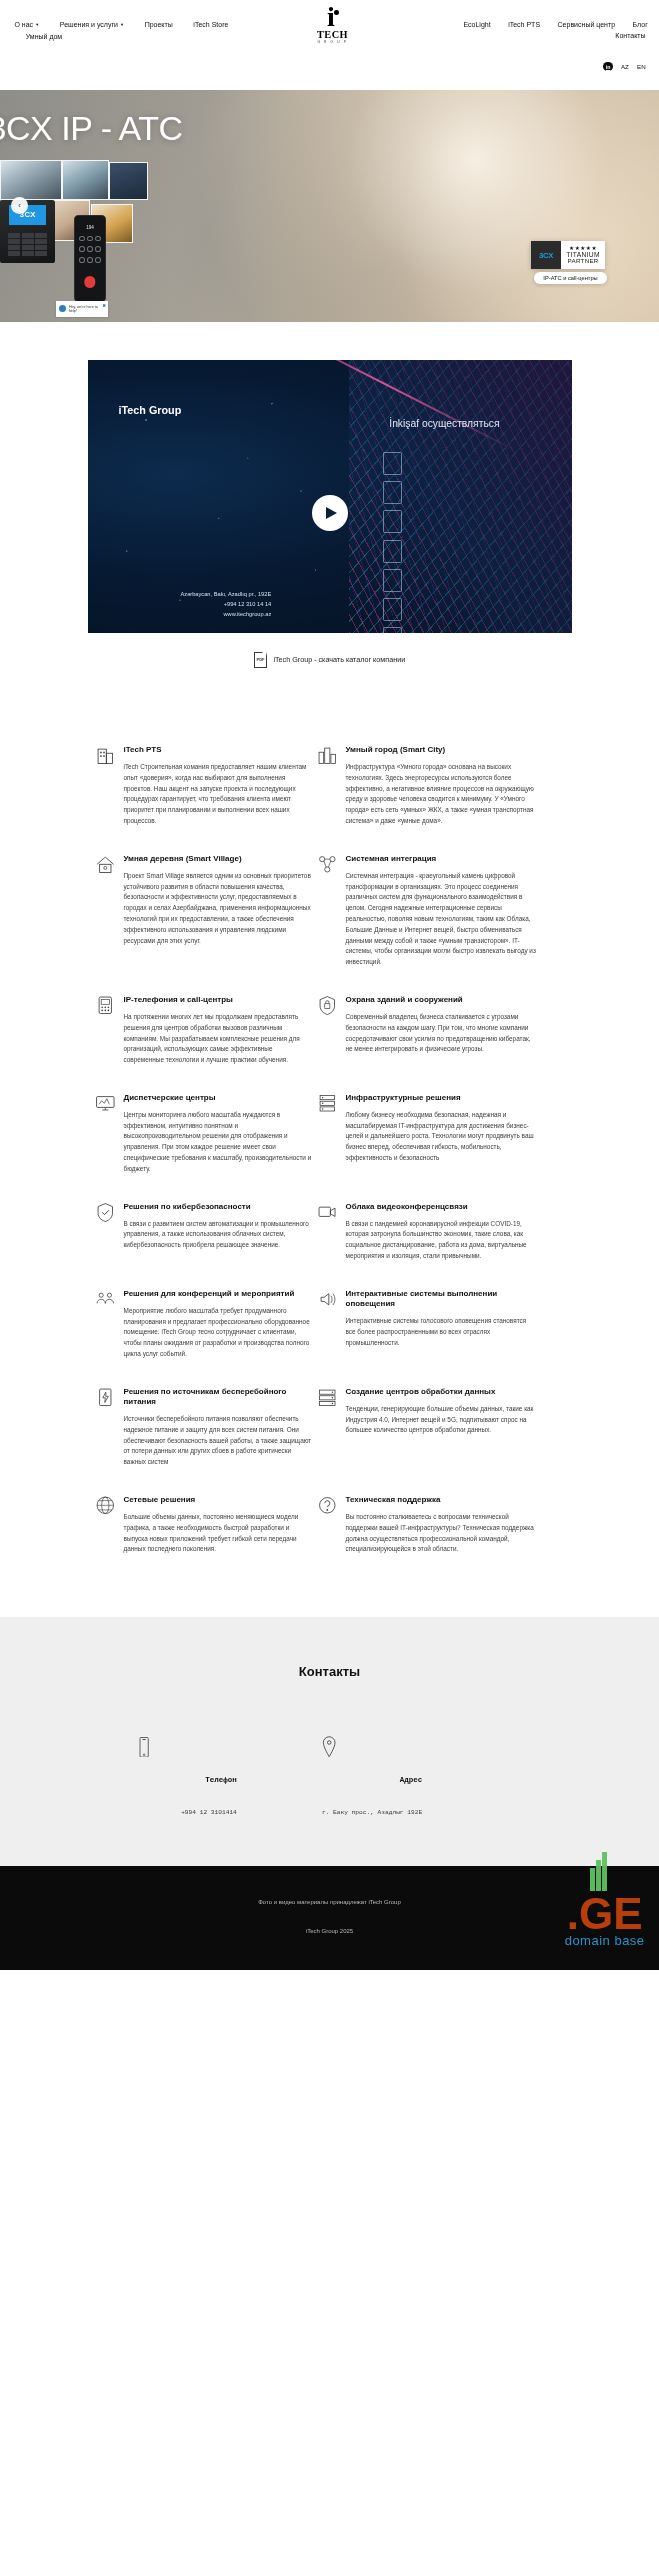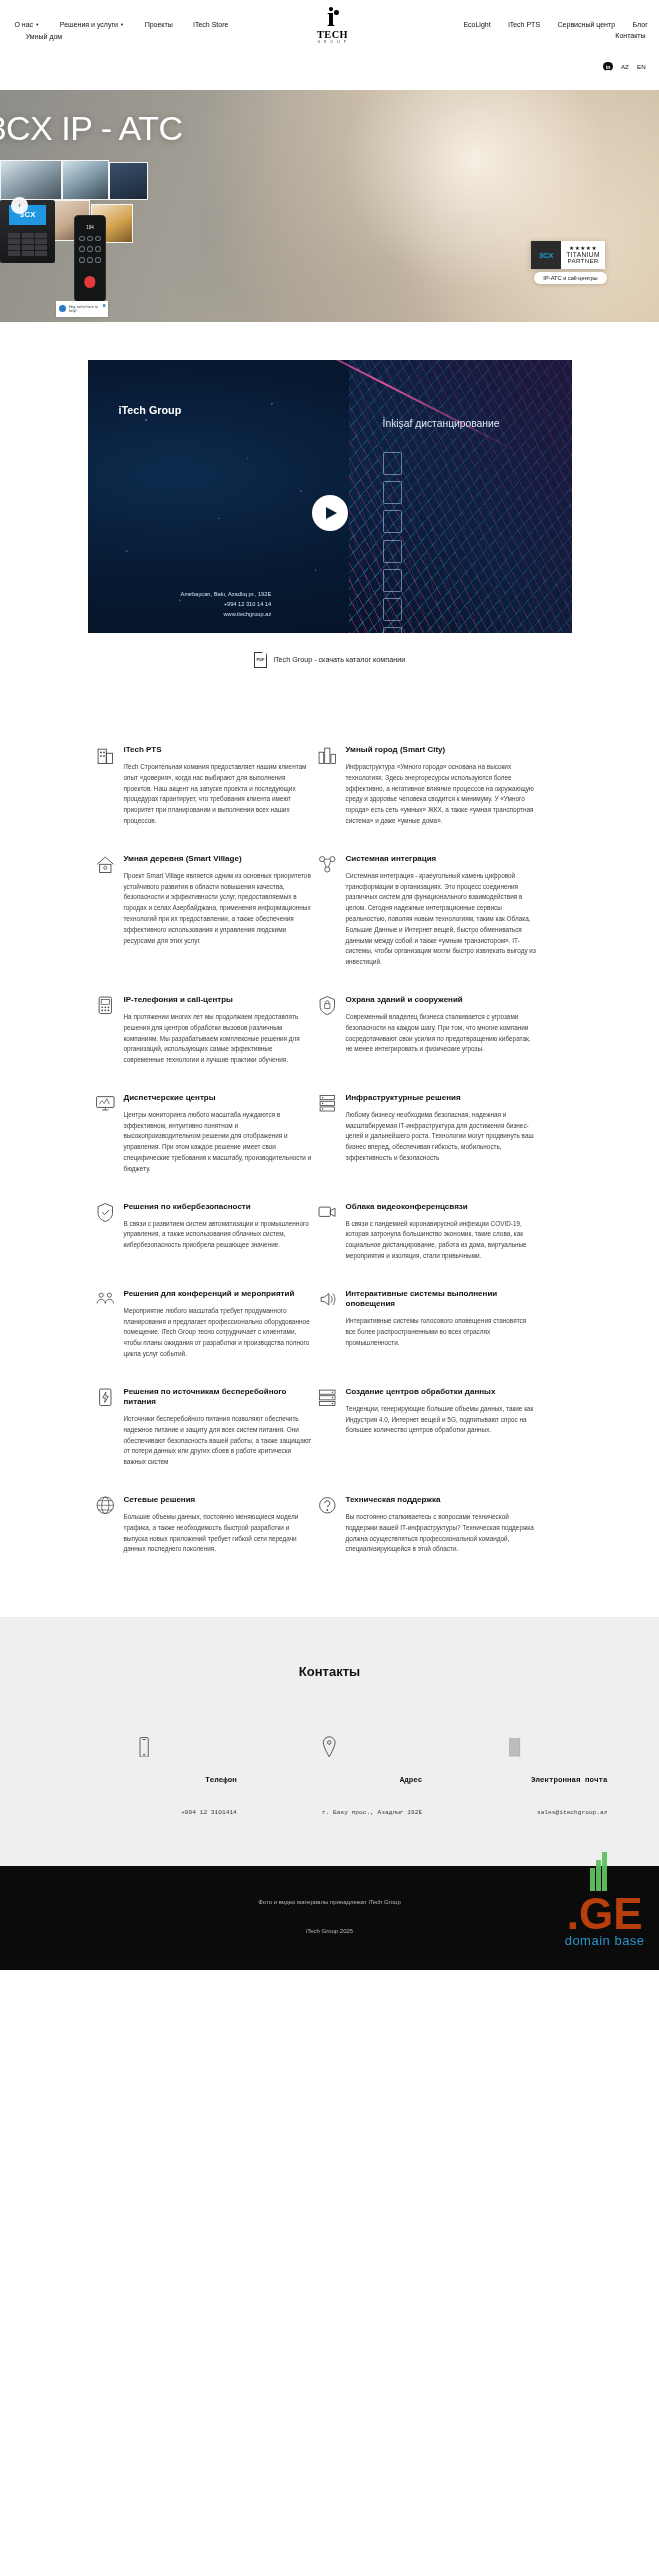--- a/index.html
+++ b/index.html
@@ -622,21 +622,21 @@
     <div class="hero-chip">IP-ATC и call-центры</div>
     <div class="hero-arrow">‹</div>
   </section>
 
   <section class="video-section">
     <div class="video-frame">
       <div class="vf-net"></div>
       <div class="vf-city"></div>
       <div class="vf-beam"></div>
       <div class="vf-brand">iTech Group</div>
-      <div class="vf-tag">İnkişaf дистанцирование</div>
+      <div class="vf-tag">İnkişaf осуществляться</div>
       <div class="vf-icons">
         <i></i>
         <i></i>
         <i></i>
         <i></i>
         <i></i>
         <i></i>
         <i></i>
       </div>
       <div class="vf-play">
@@ -867,30 +867,20 @@
         <div class="contact-ico">
           <svg width="14.4" height="21.6" viewBox="0 0 28 42">
               <path d="M14 1.5C7.7 1.5 2.6 6.6 2.6 12.9c0 8.6 11.4 27.4 11.4 27.4s11.4-18.8 11.4-27.4C25.4 6.6 20.3 1.5 14 1.5z" fill="none" stroke="#2b2b2b" stroke-width="1.5"></path>
               <circle cx="14" cy="12.7" r="3.4" fill="none" stroke="#2b2b2b" stroke-width="1.5"></circle>
             </svg>
         </div>
         <h4>Адрес</h4>
         <span class="val">г. Баку прос., Азадлыг 192E</span>
       </div>
 
-      <div class="contact-col">
-        <div class="contact-ico">
-          <svg width="13.4" height="20.6" viewBox="0 0 26 40">
-              <rect x="3" y="3" width="20" height="34" fill="#bdbdbd"></rect>
-              <rect x="3" y="3" width="20" height="34" fill="none" stroke="#9c9c9c" stroke-width="1"></rect>
-            </svg>
-        </div>
-        <h4>Электронная почта</h4>
-        <a class="val" href="#">sales@itechgroup.az</a>
-      </div>
 
     </div>
   </section>
 
   <footer class="site-footer">
     <div class="f1">Фото и видео материалы принадлежат iTech Group</div>
     <div class="f2">iTech Group 2025</div>
   </footer>
 
   <div class="watermark">

